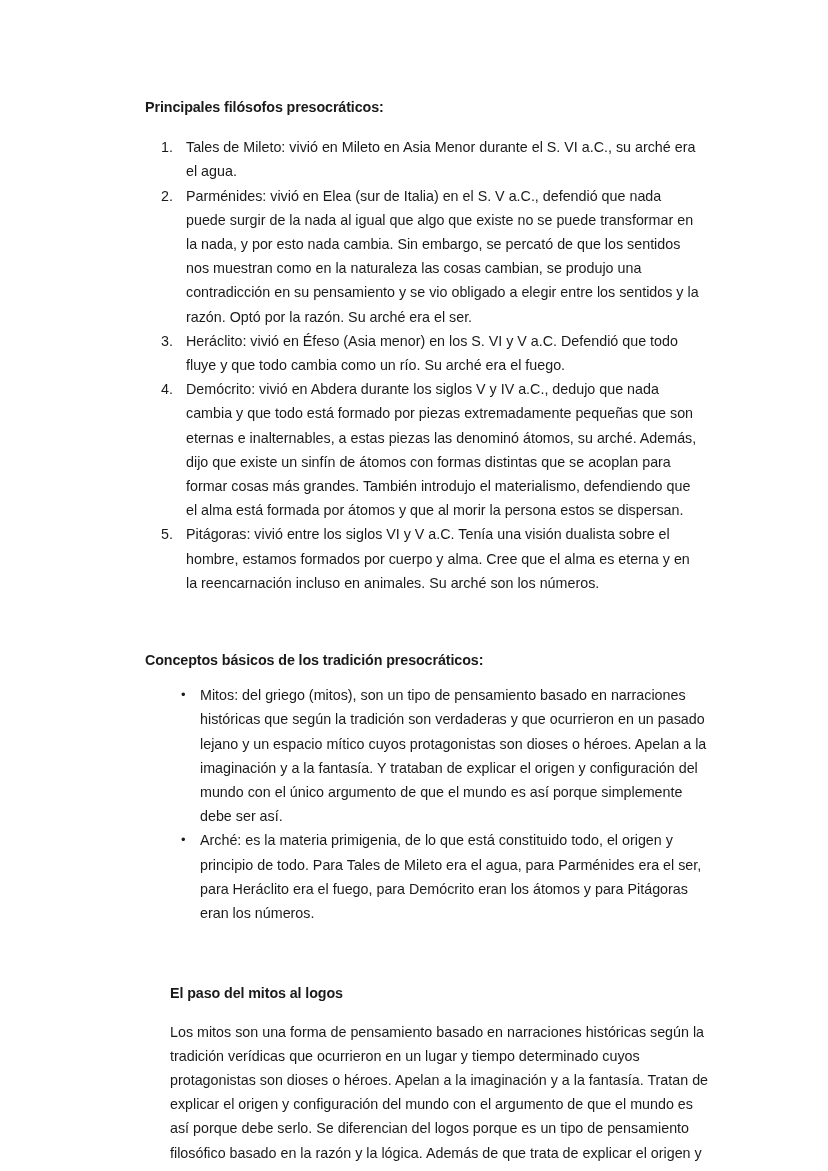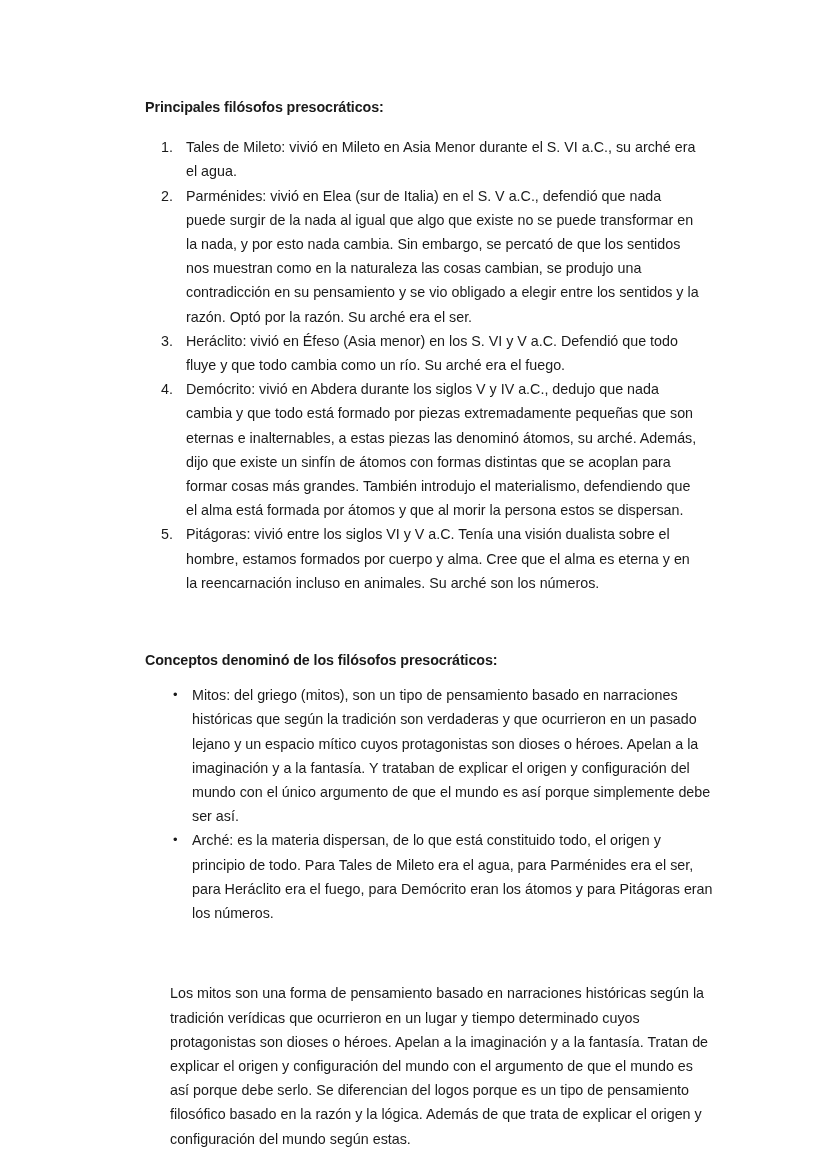--- a/index.html
+++ b/index.html
@@ -77,21 +77,21 @@
     content: counter(item) ".";
     position: absolute;
     left: 0;
     top: 0;
     width: 20px;
     text-align: left;
   }
 
   
   ul.bullet-list {
-    margin: 0;
+    margin: 8px;
     padding: 0;
     list-style: none;
   }
   ul.bullet-list > li {
     position: relative;
     padding-left: 47px;
     max-width: 573px;
     margin: 0;
   }
   ul.bullet-list > li::before {
@@ -111,25 +111,26 @@
     <h2 class="section-heading heading-block-1">Principales filósofos presocráticos:</h2>
 
     <ol class="numbered-list">
       <li>Tales de Mileto: vivió en Mileto en Asia Menor durante el S. VI a.C., su arché era el agua.</li>
       <li>Parménides: vivió en Elea (sur de Italia) en el S. V a.C., defendió que nada puede surgir de la nada al igual que algo que existe no se puede transformar en la nada, y por esto nada cambia. Sin embargo, se percató de que los sentidos nos muestran como en la naturaleza las cosas cambian, se produjo una contradicción en su pensamiento y se vio obligado a elegir entre los sentidos y la razón. Optó por la razón. Su arché era el ser.</li>
       <li>Heráclito: vivió en Éfeso (Asia menor) en los S. VI y V a.C. Defendió que todo fluye y que todo cambia como un río. Su arché era el fuego.</li>
       <li>Demócrito: vivió en Abdera durante los siglos V y IV a.C., dedujo que nada cambia y que todo está formado por piezas extremadamente pequeñas que son eternas e inalternables, a estas piezas las denominó átomos, su arché. Además, dijo que existe un sinfín de átomos con formas distintas que se acoplan para formar cosas más grandes. También introdujo el materialismo, defendiendo que el alma está formada por átomos y que al morir la persona estos se dispersan.</li>
       <li>Pitágoras: vivió entre los siglos VI y V a.C. Tenía una visión dualista sobre el hombre, estamos formados por cuerpo y alma. Cree que el alma es eterna y en la reencarnación incluso en animales. Su arché son los números.</li>
     </ol>
 
-    <h2 class="section-heading heading-block-2">Conceptos denominó de los filósofos presocráticos:</h2>
+    <h2 class="section-heading heading-block-2">Conceptos básicos de los tradición presocráticos:</h2>
 
     <ul class="bullet-list">
       <li>Mitos: del griego (mitos), son un tipo de pensamiento basado en narraciones históricas que según la tradición son verdaderas y que ocurrieron en un pasado lejano y un espacio mítico cuyos protagonistas son dioses o héroes. Apelan a la imaginación y a la fantasía. Y trataban de explicar el origen y configuración del mundo con el único argumento de que el mundo es así porque simplemente debe ser así.</li>
-      <li>Arché: es la materia dispersan, de lo que está constituido todo, el origen y principio de todo. Para Tales de Mileto era el agua, para Parménides era el ser, para Heráclito era el fuego, para Demócrito eran los átomos y para Pitágoras eran los números.</li>
+      <li>Arché: es la materia primigenia, de lo que está constituido todo, el origen y principio de todo. Para Tales de Mileto era el agua, para Parménides era el ser, para Heráclito era el fuego, para Demócrito eran los átomos y para Pitágoras eran los números.</li>
     </ul>
 
     <div class="subsection">
+      <h3 class="subsection-heading">El paso del mitos al logos</h3>
       <p class="subsection-paragraph">Los mitos son una forma de pensamiento basado en narraciones históricas según la tradición verídicas que ocurrieron en un lugar y tiempo determinado cuyos protagonistas son dioses o héroes. Apelan a la imaginación y a la fantasía. Tratan de explicar el origen y configuración del mundo con el argumento de que el mundo es así porque debe serlo. Se diferencian del logos porque es un tipo de pensamiento filosófico basado en la razón y la lógica. Además de que trata de explicar el origen y configuración del mundo según estas.</p>
     </div>
 
   </div>
 </div>
 
 </body></html>

